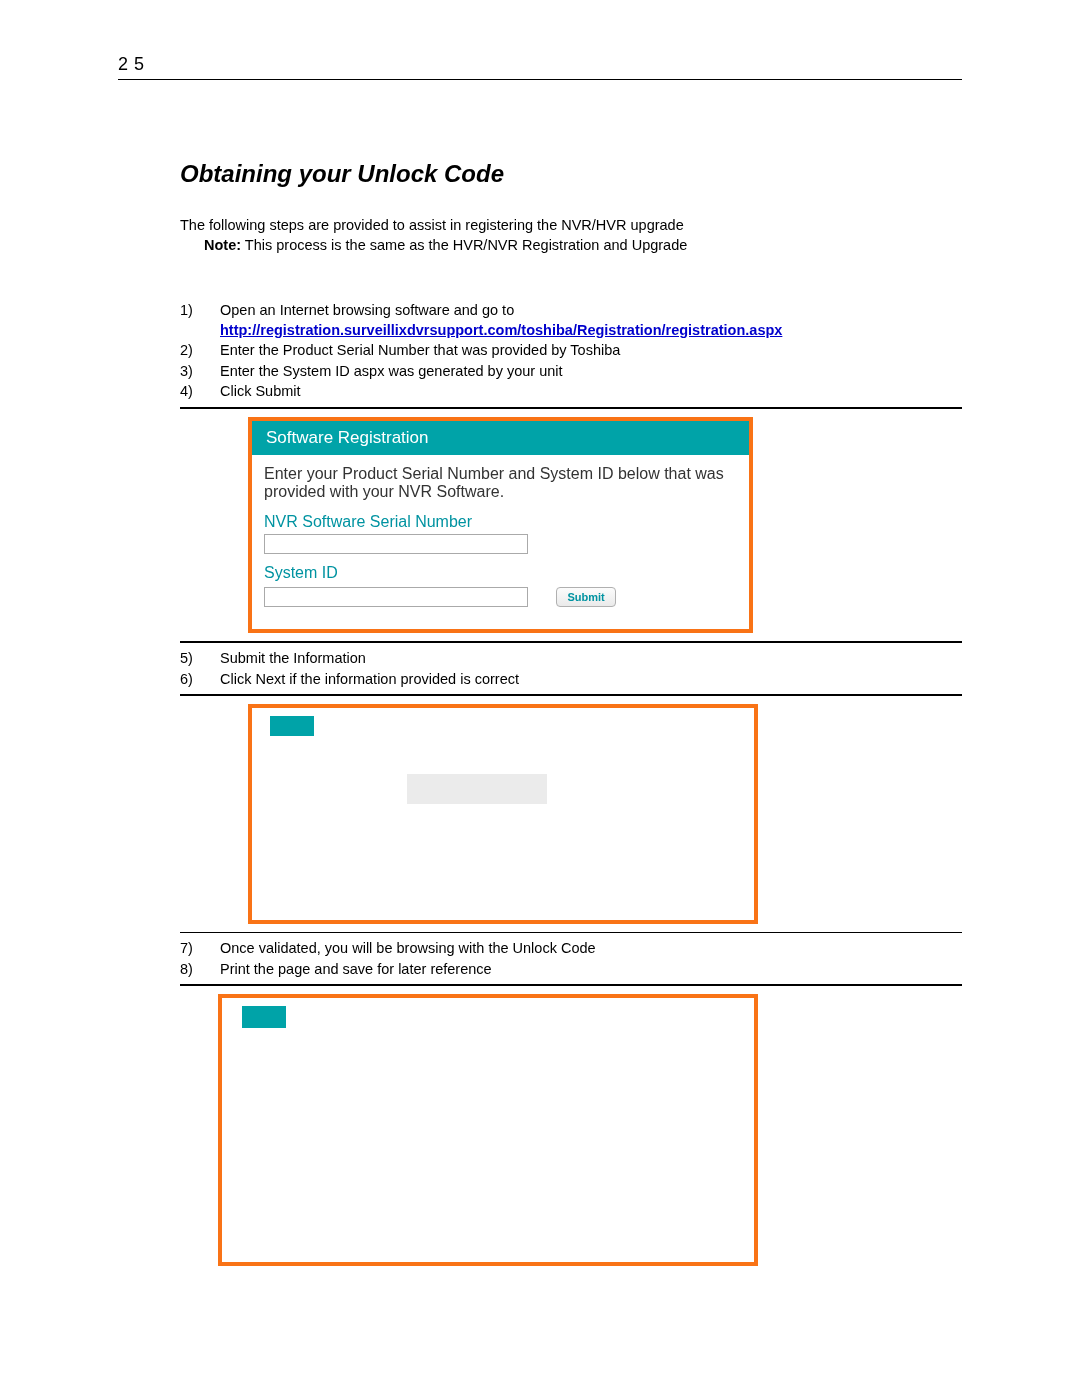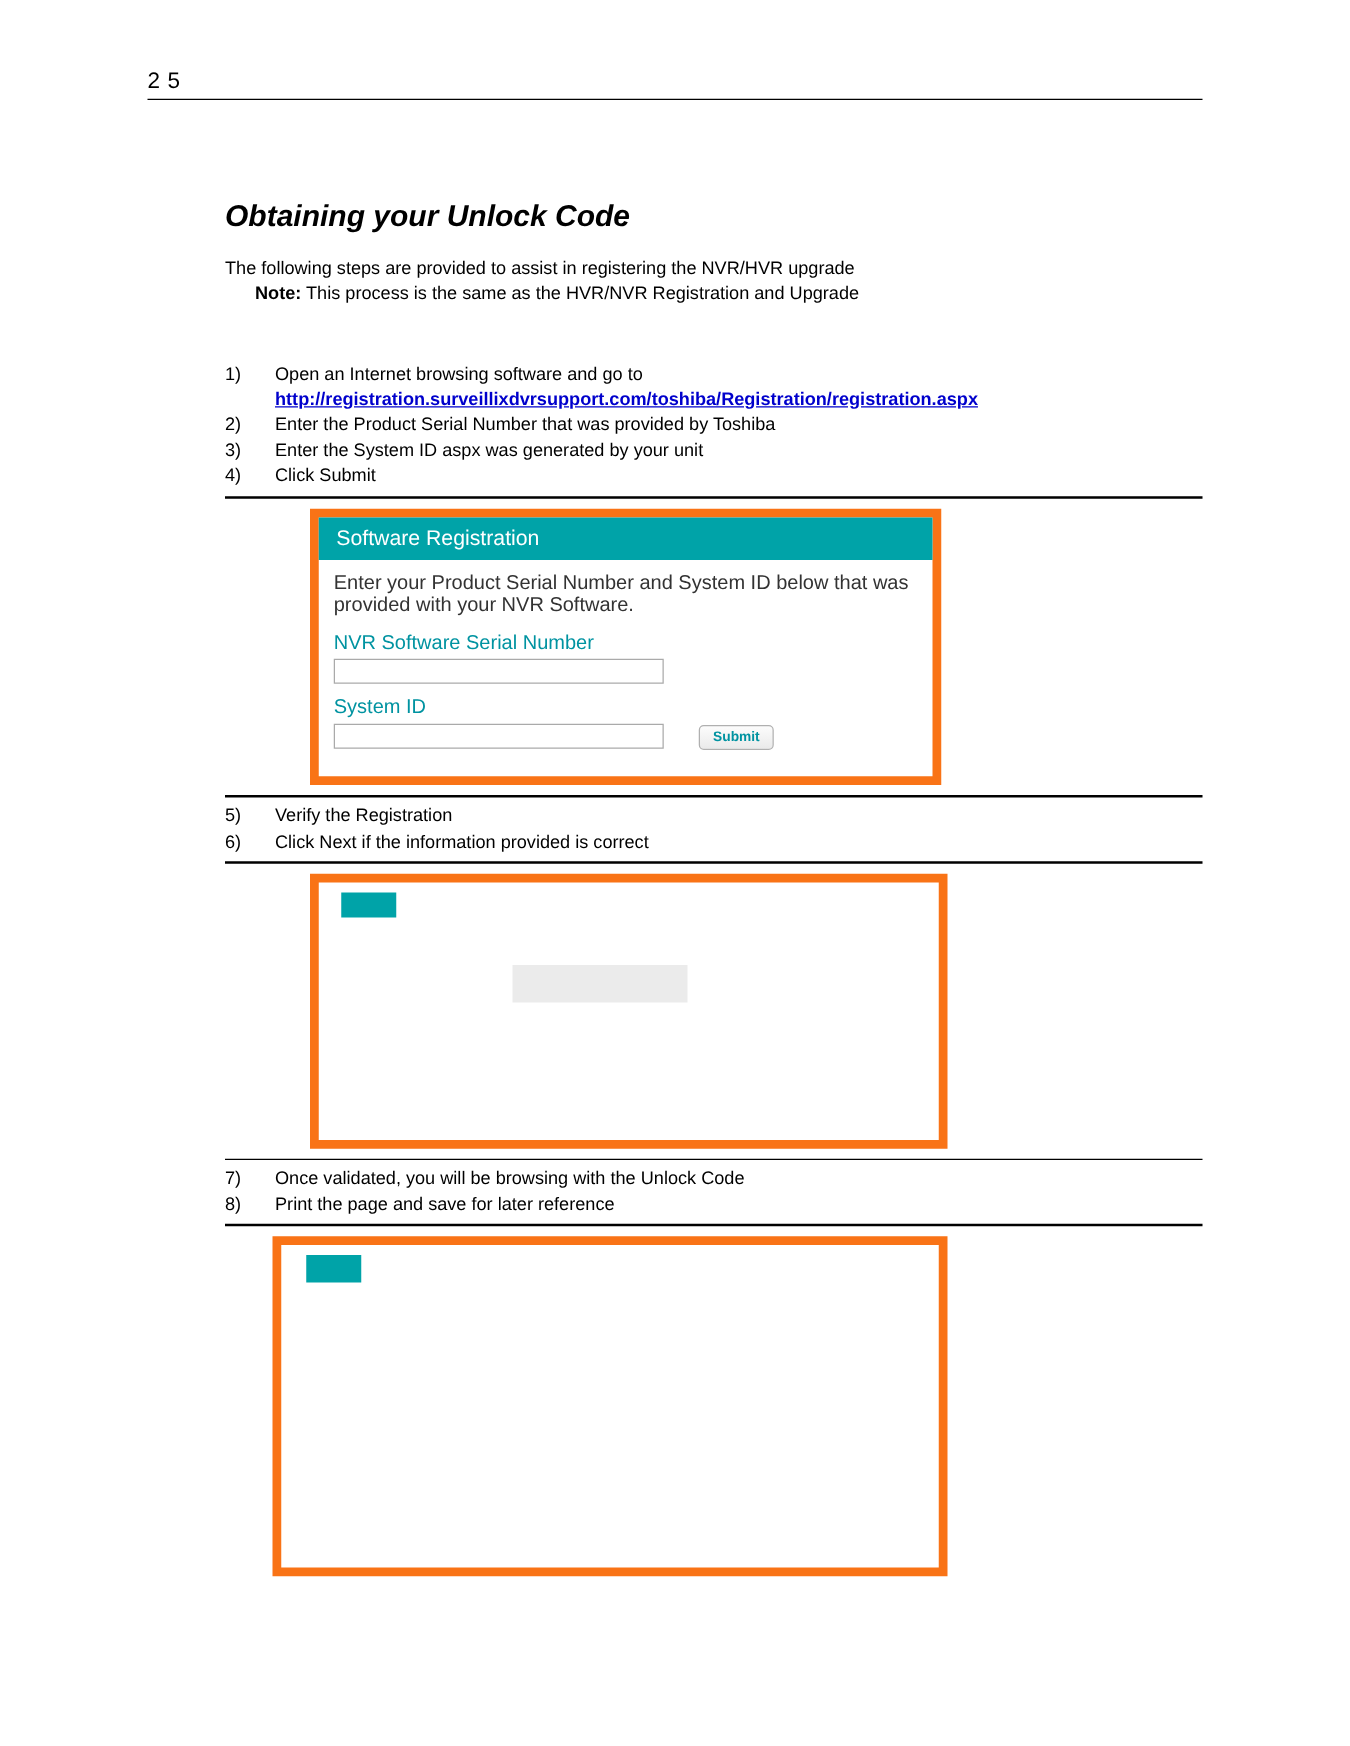--- a/index.html
+++ b/index.html
@@ -24,21 +24,21 @@
   .top-rule {
     border: none;
     border-top: 1px solid #000;
     margin-bottom: 80px;
   }
   .section-title {
     font-size: 24px;
     font-style: italic;
     font-weight: bold;
     margin-left: 62px;
-    margin-bottom: 18px;
+    margin-bottom: 28px;
   }
   .intro {
     margin-left: 62px;
     font-size: 14.5px;
     line-height: 1.35;
     margin-bottom: 46px;
   }
   .intro .note-label { font-weight: bold; margin-left: 24px; }
   .steps {
     margin-left: 62px;
@@ -65,21 +65,21 @@
     border-top: 2.5px solid #000;
     margin: 4px 0 6px 0;
   }
   .thin-rule {
     border: none;
     border-top: 1.5px solid #000;
     margin: 4px 0 6px 0;
   }
   .figure {
     margin: 8px 0 8px 130px;
-    border: 7px solid #f97316;
+    border: 4px solid #f97316;
     background: #fff;
   }
   .fig1 {
     width: 505px;
     padding: 0 0 12px 0;
   }
   .reg-header {
     background: #00a3a8;
     color: #fff;
     font-family: Helvetica, Arial, sans-serif;
@@ -198,21 +198,21 @@
     <input class="form-input" type="text" style="">
     <div class="form-label">System ID</div>
     <input class="form-input" type="text" style="">
     <button class="submit-btn">Submit</button>
   </div>
 
   <div class="steps">
     <hr class="heavy-rule">
     <div class="step-row">
       <div class="step-num">5)</div>
-      <div class="step-text">Verify the Registration</div>
+      <div class="step-text">Submit the Information</div>
     </div>
     <div class="step-row">
       <div class="step-num">6)</div>
       <div class="step-text">Click Next if the information provided is correct</div>
     </div>
     <hr class="heavy-rule">
   </div>
 
   <div class="figure fig2">
     <div class="teal-chip"></div>

